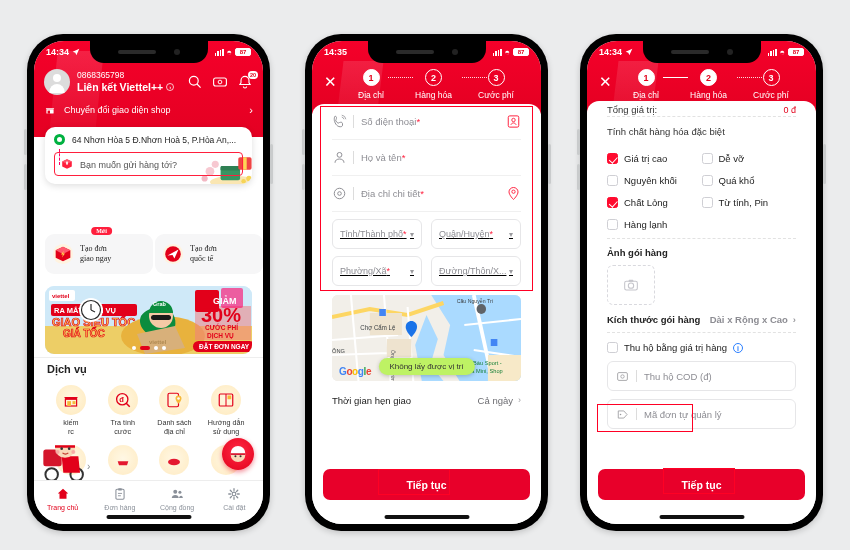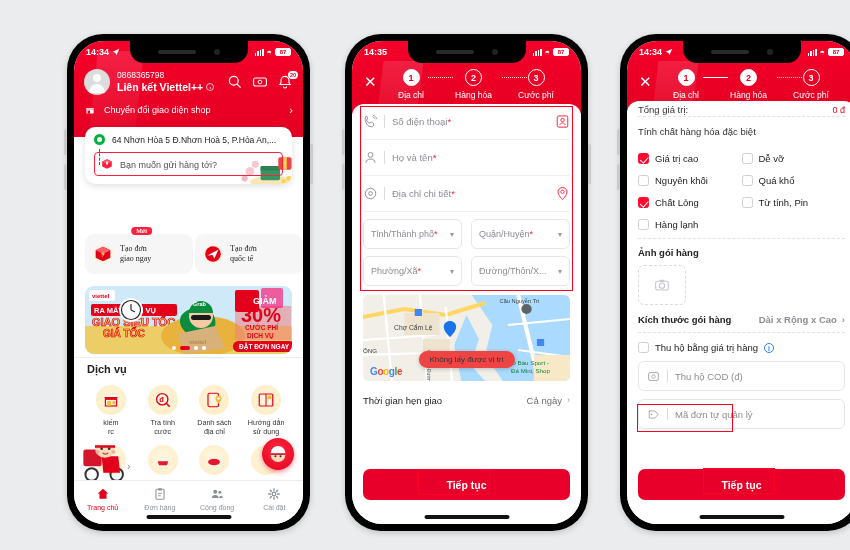--- a/index.html
+++ b/index.html
@@ -2,21 +2,21 @@
 <html><head>
 <meta charset="utf-8">
 <style>
   * { box-sizing: border-box; margin:0; padding:0; }
   html,body { width:850px; height:550px; overflow:hidden; }
   body{
     background:#ebeced;
     font-family:"Liberation Sans", sans-serif;
     position:relative;
   }
-  .stage{ position:absolute; inset:0;margin-left:40px; }
+  .stage{ position:absolute; inset:0; }
 
   
   .phone{
     position:absolute;
     width:243px; height:497px;
     background:#000;
     border-radius:36px;
     padding:7px;
     box-shadow:0 2px 6px rgba(0,0,0,.18);
   }
@@ -226,47 +226,47 @@
   .step .slbl{ font-size:8.5px; color:#fff; margin-top:4px; white-space:nowrap;}
   .conn{
     position:absolute; top:8px; height:1.4px; z-index:1;
   }
   .conn.solid{ background:#fff;}
   .conn.dotted{ border-top:1.4px dotted rgba(255,255,255,.85); height:0;}
 
   .sheet{
     position:absolute; left:0; right:0; top:63px; bottom:0; background:#fff;
     border-top-left-radius:12px; border-top-right-radius:12px; z-index:10;
-    padding:0 11px;
+    padding:0 20px;
   }
   .field{
     height:36px; display:flex; align-items:center; gap:0;
     border-bottom:1px solid #f0f0f0;
   }
   .field .fic{ width:15px; height:15px; flex:0 0 auto; margin-right:6px;}
   .field .sep{ width:1px; height:13px; background:#dcdcdc; margin-right:7px;}
   .field .ph{ font-size:9.5px; color:#8d8d93; flex:1;}
   .field .ph .req{ color:#ff1f3d;}
   .field .act{ width:15px;height:15px;flex:0 0 auto;}
 
-  .two-col{ display:flex; gap:9px; margin-top:7px;}
+  .two-col{ display:flex; gap:9px; margin-top:7px;text-decoration:underline;}
   .selbox{
     flex:1; height:30px; border:1px solid #e6e6e8; border-radius:6px;
     display:flex; align-items:center; padding:0 7px; font-size:9px; color:#8d8d93;
   }
   .selbox .req{ color:#ff1f3d;}
   .selbox .cd{ margin-left:auto; color:#9b9b9f; font-size:8px;}
 
   .map{
     margin-top:9px; height:86px; border-radius:6px; overflow:hidden; position:relative;
     background:#eae7e1;
   }
   .map-tip{
-    position:absolute; left:50%; bottom:13px; transform:translateX(-50%);
-    background:#ef4444; border-radius:13px; padding:4px 11px; font-size:8px; color:#333;
+    position:absolute; left:50%; bottom:6px; transform:translateX(-50%);
+    background:#bef264; border-radius:13px; padding:4px 11px; font-size:8px; color:#333;
     box-shadow:0 1px 4px rgba(0,0,0,.22); white-space:nowrap;
   }
   .gmark{ position:absolute; left:7px; bottom:4px; font-size:10px; font-weight:bold; letter-spacing:-.4px;}
   .gmark span:nth-child(1){color:#4285f4}
   .gmark span:nth-child(2){color:#ea4335}
   .gmark span:nth-child(3){color:#fbbc05}
   .gmark span:nth-child(4){color:#4285f4}
   .gmark span:nth-child(5){color:#34a853}
   .gmark span:nth-child(6){color:#ea4335}
 

